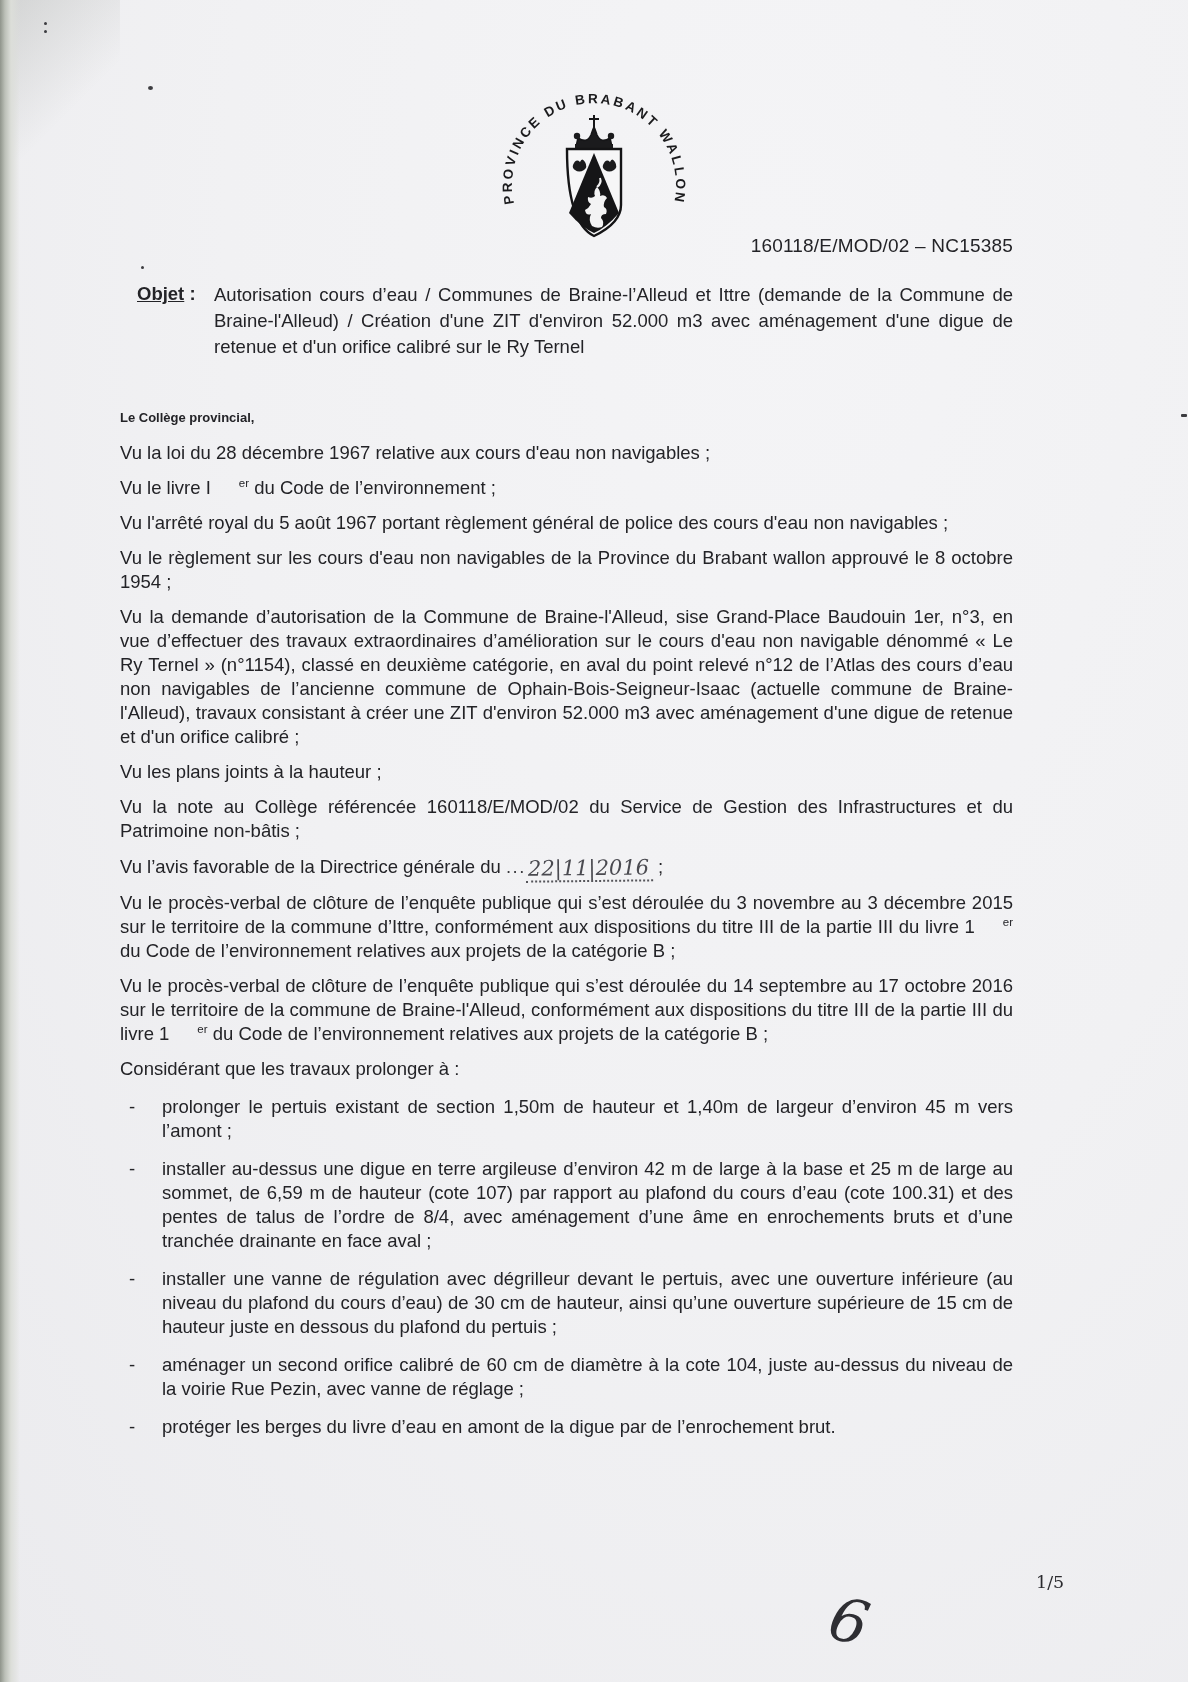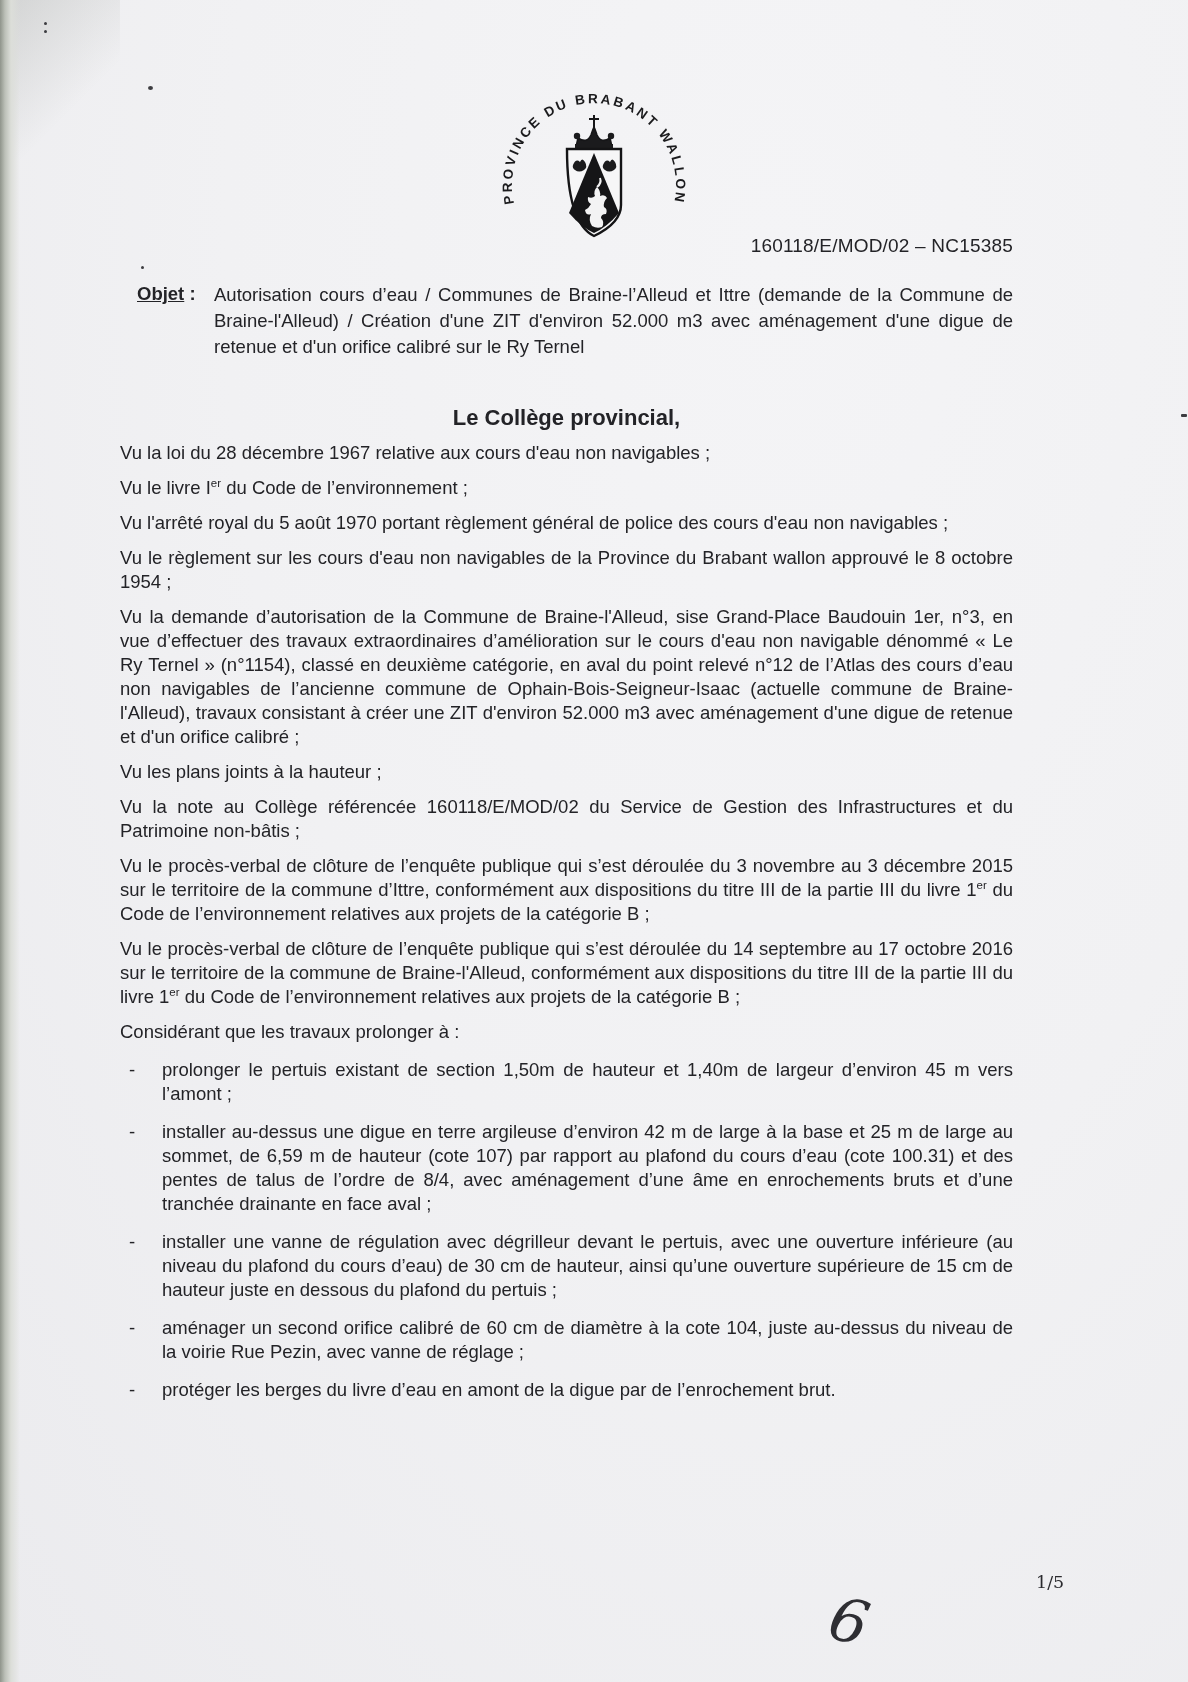--- a/index.html
+++ b/index.html
@@ -35,24 +35,24 @@
   .content{
     position:absolute;left:0;top:0;right:0;
     padding:234px 175px 0 120px;
     font-size:18.5px;line-height:24px;
   }
   .ref{margin-left:-13px;font-size:19px;letter-spacing:.2px;text-align:right;}
   .objet{display:flex;margin-top:24px;}
   .objet-label{flex:none;width:77px;margin-left:17px;font-weight:bold;}
   .objet-label .u{text-decoration:underline;}
   .objet-text{flex:1;text-align:justify;line-height:26px;}
-  .heading{margin:46px 0 0 0;text-align:center;font-weight:bold;font-size:22px;}
+  .heading{margin:46px 0 0 0;font-weight:bold;font-size:13px;}
   .recitals{}
   .recitals p{margin:11px 0 0 0;text-align:justify;}
-  sup{font-size:.62em;line-height:0;}
+  sup{font-size:.62em;line-height:0;padding-left:28px;}
   .dots{letter-spacing:1.5px;color:#3a3a3e;}
   .hw-date{
     display:inline-block;
     font-family:"DejaVu Serif", serif;font-style:italic;
     font-size:21px;color:#4a4a50;
     border-bottom:2px dotted #55555a;
     padding:0 4px 0 2px;
     transform:rotate(-.6deg) translateY(2px);
   }
   .bullets{margin-top:4px;}
@@ -118,25 +118,26 @@
     <div class="objet">
       <span class="objet-label"><span class="u">Objet</span><span> :</span></span>
       <span class="objet-text">Autorisation cours d’eau / Communes de Braine-l’Alleud et Ittre (demande de la Commune de Braine-l'Alleud) / Création d'une ZIT d'environ 52.000 m3 avec aménagement d'une digue de retenue et d'un orifice calibré sur le Ry Ternel</span>
     </div>
 
     <div class="heading">Le Collège provincial,</div>
 
     <div class="recitals">
       <p>Vu la loi du 28 décembre 1967 relative aux cours d'eau non navigables ;</p>
       <p><span>Vu le livre I</span><sup>er</sup><span> du Code de l’environnement ;</span></p>
-      <p>Vu l'arrêté royal du 5 août 1970 portant règlement général de police des cours d'eau non navigables ;</p>
+      <p>Vu l'arrêté royal du 5 août 1967 portant règlement général de police des cours d'eau non navigables ;</p>
       <p>Vu le règlement sur les cours d'eau non navigables de la Province du Brabant wallon approuvé le 8 octobre 1954 ;</p>
       <p>Vu la demande d’autorisation de la Commune de Braine-l'Alleud, sise Grand-Place Baudouin 1er, n°3, en vue d’effectuer des travaux extraordinaires d’amélioration sur le cours d'eau non navigable dénommé « Le Ry Ternel » (n°1154), classé en deuxième catégorie, en aval du point relevé n°12 de l’Atlas des cours d’eau non navigables de l’ancienne commune de Ophain-Bois-Seigneur-Isaac (actuelle commune de Braine-l'Alleud), travaux consistant à créer une ZIT d'environ 52.000 m3 avec aménagement d'une digue de retenue et d'un orifice calibré ;</p>
       <p>Vu les plans joints à la hauteur ;</p>
       <p>Vu la note au Collège référencée 160118/E/MOD/02 du Service de Gestion des Infrastructures et du Patrimoine non-bâtis ;</p>
+      <p><span>Vu l’avis favorable de la Directrice générale du </span><span class="dots">...</span><span class="hw-date">22|11|2016</span><span> ;</span></p>
       <p><span>Vu le procès-verbal de clôture de l’enquête publique qui s’est déroulée du 3 novembre au 3 décembre 2015 sur le territoire de la commune d’Ittre, conformément aux dispositions du titre III de la partie III du livre 1</span><sup>er</sup><span> du Code de l’environnement relatives aux projets de la catégorie B ;</span></p>
       <p><span>Vu le procès-verbal de clôture de l’enquête publique qui s’est déroulée du 14 septembre au 17 octobre 2016 sur le territoire de la commune de Braine-l'Alleud, conformément aux dispositions du titre III de la partie III du livre 1</span><sup>er</sup><span> du Code de l’environnement relatives aux projets de la catégorie B ;</span></p>
       <p>Considérant que les travaux prolonger à :</p>
     </div>
 
     <div class="bullets">
       <div class="bullet">
         <span class="dash">-</span>
         <span class="btext">prolonger le pertuis existant de section 1,50m de hauteur et 1,40m de largeur d’environ 45 m vers l’amont ;</span>
       </div>

